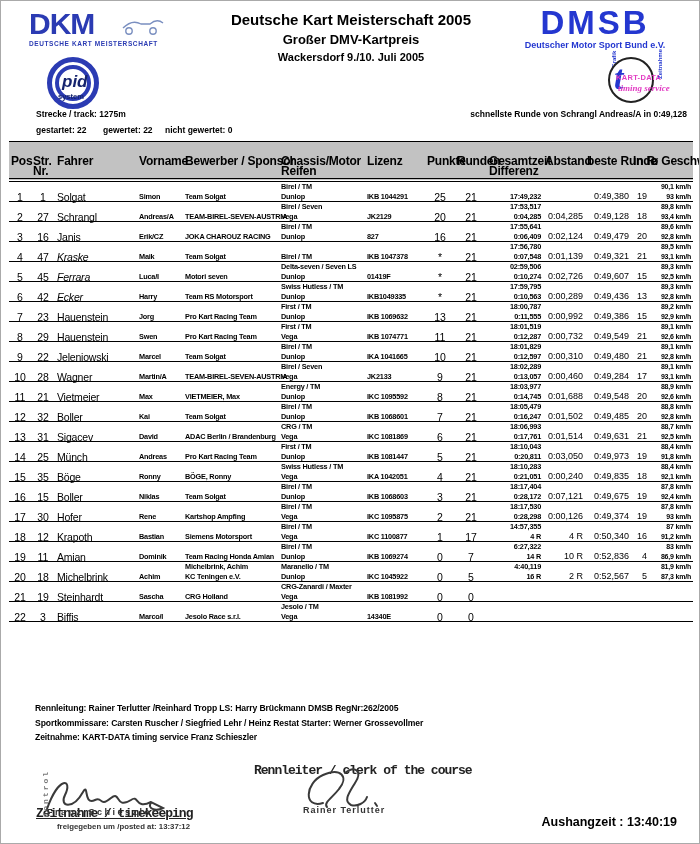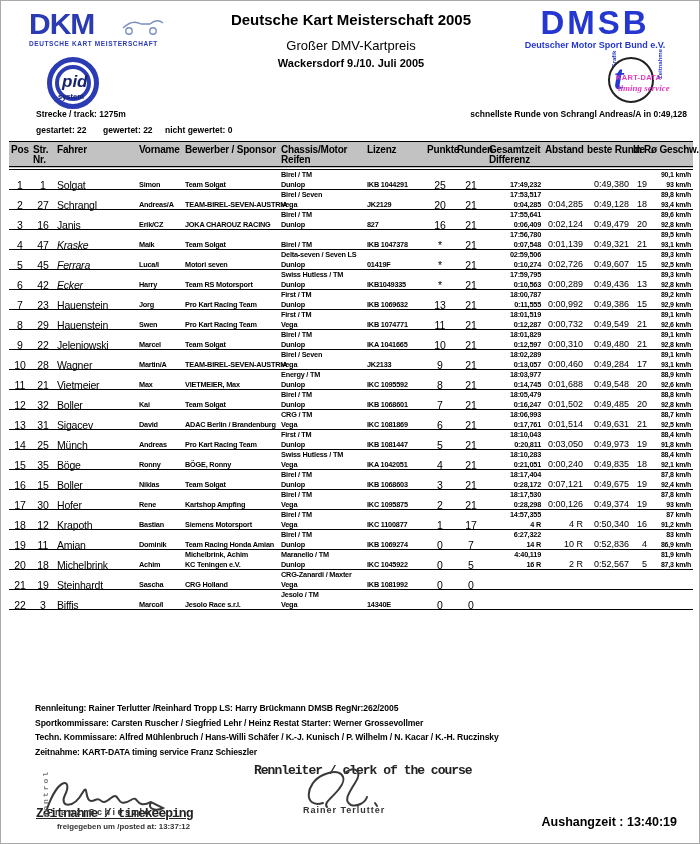--- a/index.html
+++ b/index.html
@@ -12,21 +12,21 @@
   .dkm-word { font-size:30px; font-weight:bold; color:#2b3bb3; letter-spacing:-1px; line-height:30px; }
   .dkm-kart { position:absolute; left:92px; top:8px; }
   .dkm-sub { font-size:6.5px; font-weight:bold; color:#2b3bb3; letter-spacing:0.6px; margin-top:1px; }
   .pid { position:absolute; left:46px; top:56px; width:52px; height:52px; border:5px solid #2b3bb3;
          border-radius:50%; background:#fff; }
   .pid-inner { position:absolute; left:3px; top:3px; width:36px; height:36px; border:4px solid #2b3bb3; border-radius:50%; }
   .pid-word { position:absolute; left:10px; top:10px; font-size:17px; font-weight:bold; font-style:italic; color:#16246e; }
   .pid-sys { position:absolute; left:6px; top:30px; font-size:7.5px; font-weight:bold; color:#16246e; }
   .titles { position:absolute; left:180px; top:10px; width:340px; text-align:center; }
   .t1 { font-size:15px; font-weight:bold; }
-  .t2 { font-size:13px; font-weight:normal; margin-top:10px; }
+  .t2 { font-size:13px; font-weight:bold; margin-top:4px; }
   .t3 { font-size:11px; font-weight:bold; margin-top:4px; }
   .t4 { font-size:10px; font-weight:bold; margin-top:18px; }
   .dmsb { position:absolute; right:14px; top:6px; width:180px; text-align:center; }
   .dmsb-word { font-size:33px; font-weight:800; color:#2437d0; letter-spacing:3px; line-height:32px; }
   .dmsb-sub { font-size:9px; font-weight:bold; color:#2437d0; margin-top:1px; }
   .kd { position:absolute; left:601px; top:56px; width:56px; height:56px; }
   .kd-circle { position:absolute; left:6px; top:0; width:46px; height:46px; border:2px solid #222; border-radius:50%; background:#fff; }
   .kd-t { position:absolute; left:12px; top:2px; font-size:34px; font-weight:bold; font-style:italic; color:#2437d0; font-family:"Liberation Serif", serif; }
   .kd-name { position:absolute; left:14px; top:16px; font-size:7.5px; font-weight:bold; color:#e23cc3; letter-spacing:0.3px; white-space:nowrap; }
   .kd-script { position:absolute; left:16px; top:26px; font-size:9px; font-style:italic; font-weight:bold; color:#e23cc3; white-space:nowrap; font-family:"Liberation Serif", serif; }
@@ -39,21 +39,21 @@
   .info .klasse  { position:absolute; left:172px;margin-top:48px; }
   .info .fastest { position:absolute; right:14px; }
   .info2 { position:absolute; left:0; top:124px; width:700px; font-size:8.5px; font-weight:bold; }
   .info2 .g1 { position:absolute; left:35px; }
   .info2 .g2 { position:absolute; left:102px; }
   .info2 .g3 { position:absolute; left:164px; }
 
   
   table.results { position:absolute; left:8px; top:140px; width:684px; border-collapse:collapse; table-layout:fixed; }
   table.results thead th { background:#c2c2c2; border-top:1px solid #000; border-bottom:4px double #000;
-      font-size:10px; font-weight:bold; text-align:left; vertical-align:top; padding:3px 2px 2px 2px; height:25px;
+      font-size:12px; font-weight:bold; text-align:left; vertical-align:top; padding:15px 2px 2px 2px; height:25px;
       letter-spacing:-0.2px; }
   table.results thead th .l1, table.results thead th .l2 { line-height:9px; white-space:nowrap; }
   table.results tbody td { border-bottom:1px solid #000; padding:0 2px; height:19px; vertical-align:top; overflow:visible; }
   .l1, .l2 { height:9.5px; line-height:9.5px; white-space:nowrap; overflow:visible; }
   td.sm  { font-size:7.3px; font-weight:bold; letter-spacing:-0.2px; }
   td.md  { font-size:9px; }
   td.num { font-size:10.5px; text-align:center; }
   td.num .l2 { line-height:11px; }
   td.c-name { font-size:10.5px; letter-spacing:-0.2px; }
   td.c-name .l2 { line-height:11px; }
@@ -1477,21 +1477,20 @@
             <div class="l1">&nbsp;</div>
             <div class="l2">&nbsp;</div>
           </td>
         </tr>
       </tbody>
   </table>
 
   <div class="officials">
     <div>Rennleitung: Rainer Terlutter /Reinhard Tropp  LS: Harry Brückmann   DMSB RegNr:262/2005</div>
     <div>Sportkommissare: Carsten Ruscher / Siegfried Lehr / Heinz Restat   Starter: Werner Grossevollmer</div>
-    <div>Techn. Kommissare: Alfred Mühlenbruch / Hans-Willi Schäfer / K.-J. Kunisch / P. Wilhelm / N. Kacar / K.-H. Ruczinsky</div>
     <div>Zeitnahme: KART-DATA timing service   Franz Schieszler</div>
   </div>
 
   <div class="sigtitle sig-left-title">Zeitnahme / timekeeping</div>
   <div class="sigtitle sig-right-title">Rennleiter / clerk of the course</div>
   <div class="control">control</div>
 
   <span class="sig-svg-left">
     <svg width="150" height="42" viewBox="0 0 150 42">
       <path d="M8 36 C 20 2, 34 6, 26 22 C 20 34, 34 37, 44 19 C 50 9, 44 33, 56 27 C 64 23, 60 35, 72 25 C 82 17, 76 37, 92 27 C 100 21, 96 37, 112 29 L 124 35 C 116 39, 108 35, 112 30" stroke="#3a3a3a" stroke-width="2" fill="none" stroke-linecap="round"></path>

